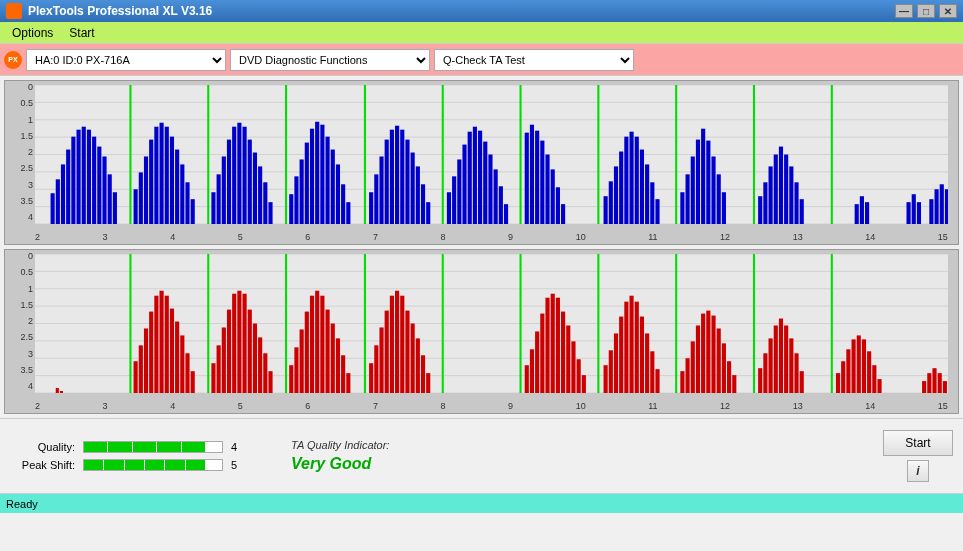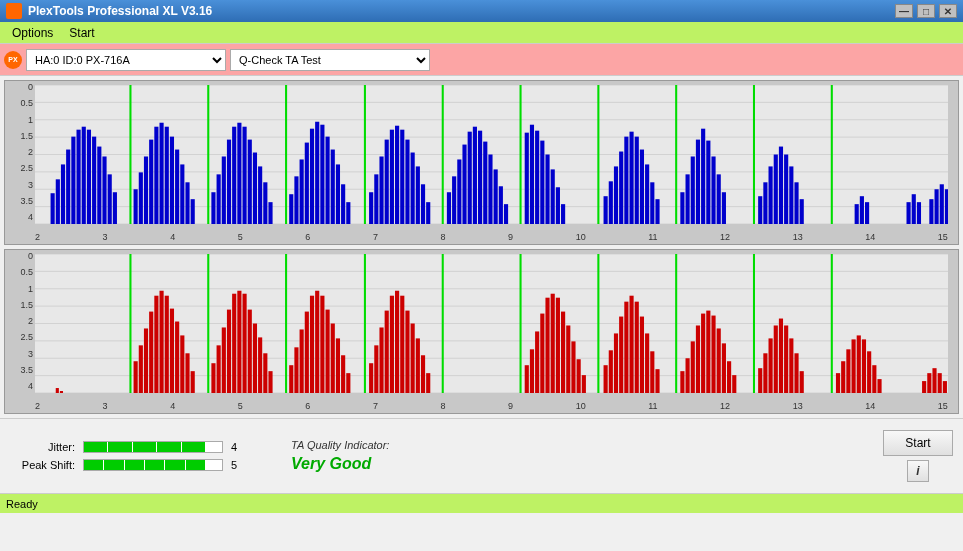--- a/index.html
+++ b/index.html
@@ -218,21 +218,21 @@
       cursor: pointer;
       display: flex;
       align-items: center;
       justify-content: center;
       font-size: 12px;
       font-style: italic;
       font-weight: bold;
       color: #333;
     }
     .status-bar {
-      background: #bef264;
+      background: #5eead4;
       height: 20px;
       border-top: 1px solid #ccc;
       display: flex;
       align-items: center;
       padding: 0 6px;
       font-size: 11px;
     }
     svg.chart-svg {
       position: absolute;
       top: 0; left: 0;
@@ -259,20 +259,23 @@
   <div class="menu-item">Options</div>
   <div class="menu-item">Start</div>
 </div>
 
 <div class="toolbar">
   <div class="device-icon">
     <span style="font-size:7px;">PX</span>
   </div>
   <select class="toolbar-select device-select">
     <option>HA:0 ID:0  PX-716A</option>
+  </select>
+  <select class="toolbar-select function-select">
+    <option>DVD Diagnostic Functions</option>
   </select>
   <select class="toolbar-select test-select">
     <option>Q-Check TA Test</option>
   </select>
 </div>
 
 <div class="charts-area">
 
   <div class="chart-container">
 
@@ -656,21 +659,21 @@
       <span>14</span>
       <span>15</span>
     </div>
   </div>
 </div>
 
 <div class="bottom-panel">
   <div class="metrics-area">
 
     <div class="metric-row">
-      <span class="metric-label">Jitter:</span>
+      <span class="metric-label">Quality:</span>
       <div class="progress-bar-container">
         <div class="progress-segment" style="width:17%"></div>
         <div class="progress-segment" style="width:17%"></div>
         <div class="progress-segment" style="width:17%"></div>
         <div class="progress-segment" style="width:17%"></div>
         <div class="progress-segment" style="width:17%"></div>
         <div style="flex:1; background:white;"></div>
       </div>
       <span class="metric-value">4</span>
     </div>

